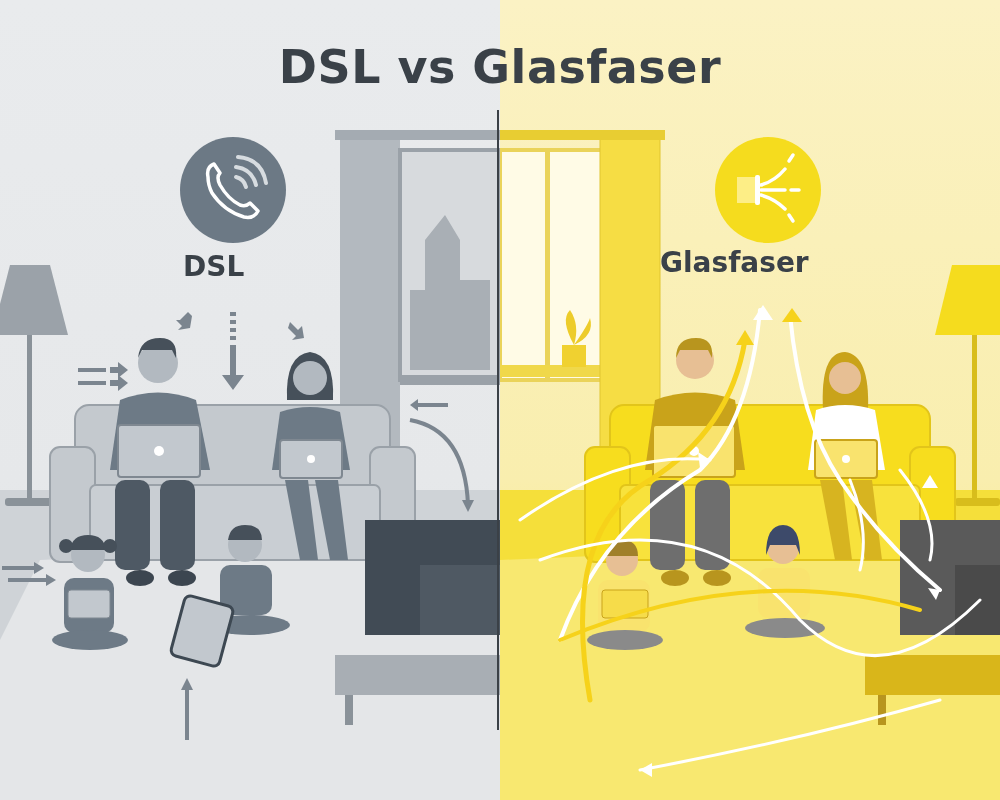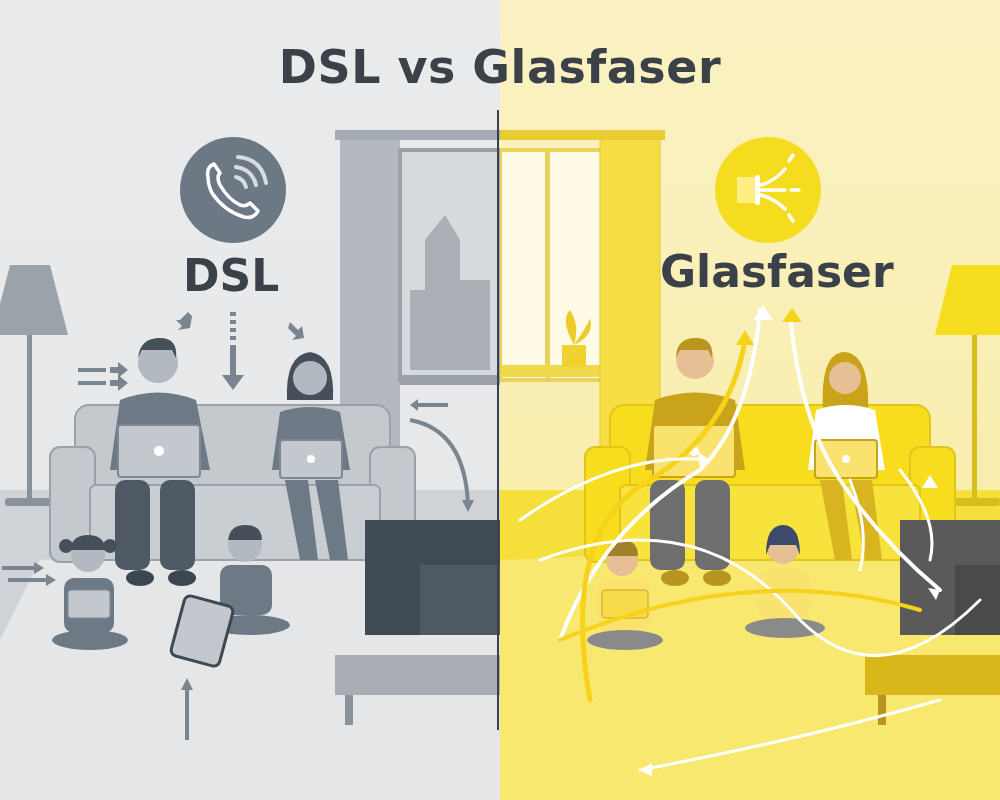--- a/index.html
+++ b/index.html
@@ -3,21 +3,21 @@
 <meta charset="utf-8">
 <style>
   html,body{margin:0;padding:0;}
   body{width:1000px;height:800px;overflow:hidden;font-family:"DejaVu Sans",sans-serif;position:relative;}
   .half{position:absolute;top:0;height:800px;width:500px;overflow:hidden;}
   .left{left:0;background:linear-gradient(#e9ebed 0%,#e6e8ea 60%,#dcdfe2 100%);}
   .right{left:500px;background:linear-gradient(#fbf2c4 0%,#f9eeae 60%,#f6e35c 100%);}
   .divider{position:absolute;left:497px;top:110px;width:2px;height:620px;background:#3b4147;}
   .title{position:absolute;top:40px;left:0;width:1000px;text-align:center;font-weight:bold;font-size:46px;color:#3a4148;letter-spacing:0.5px;}
   .icon-circle{position:absolute;border-radius:50%;}
-  .label{position:absolute;font-weight:bold;font-size:44px;color:#3a4148;}
+  .label{position:absolute;font-weight:bold;font-size:28px;color:#3a4148;}
   svg{position:absolute;left:0;top:0;}
 </style>
 </head>
 <body>
 
 <div class="half left">
   <svg width="500" height="800" viewBox="0 0 500 800">
 
     <rect x="0" y="490" width="500" height="310" fill="#cfd3d7"></rect>
     <polygon points="40,560 500,540 500,800 0,800 0,640" fill="#e4e6e8"></polygon>

